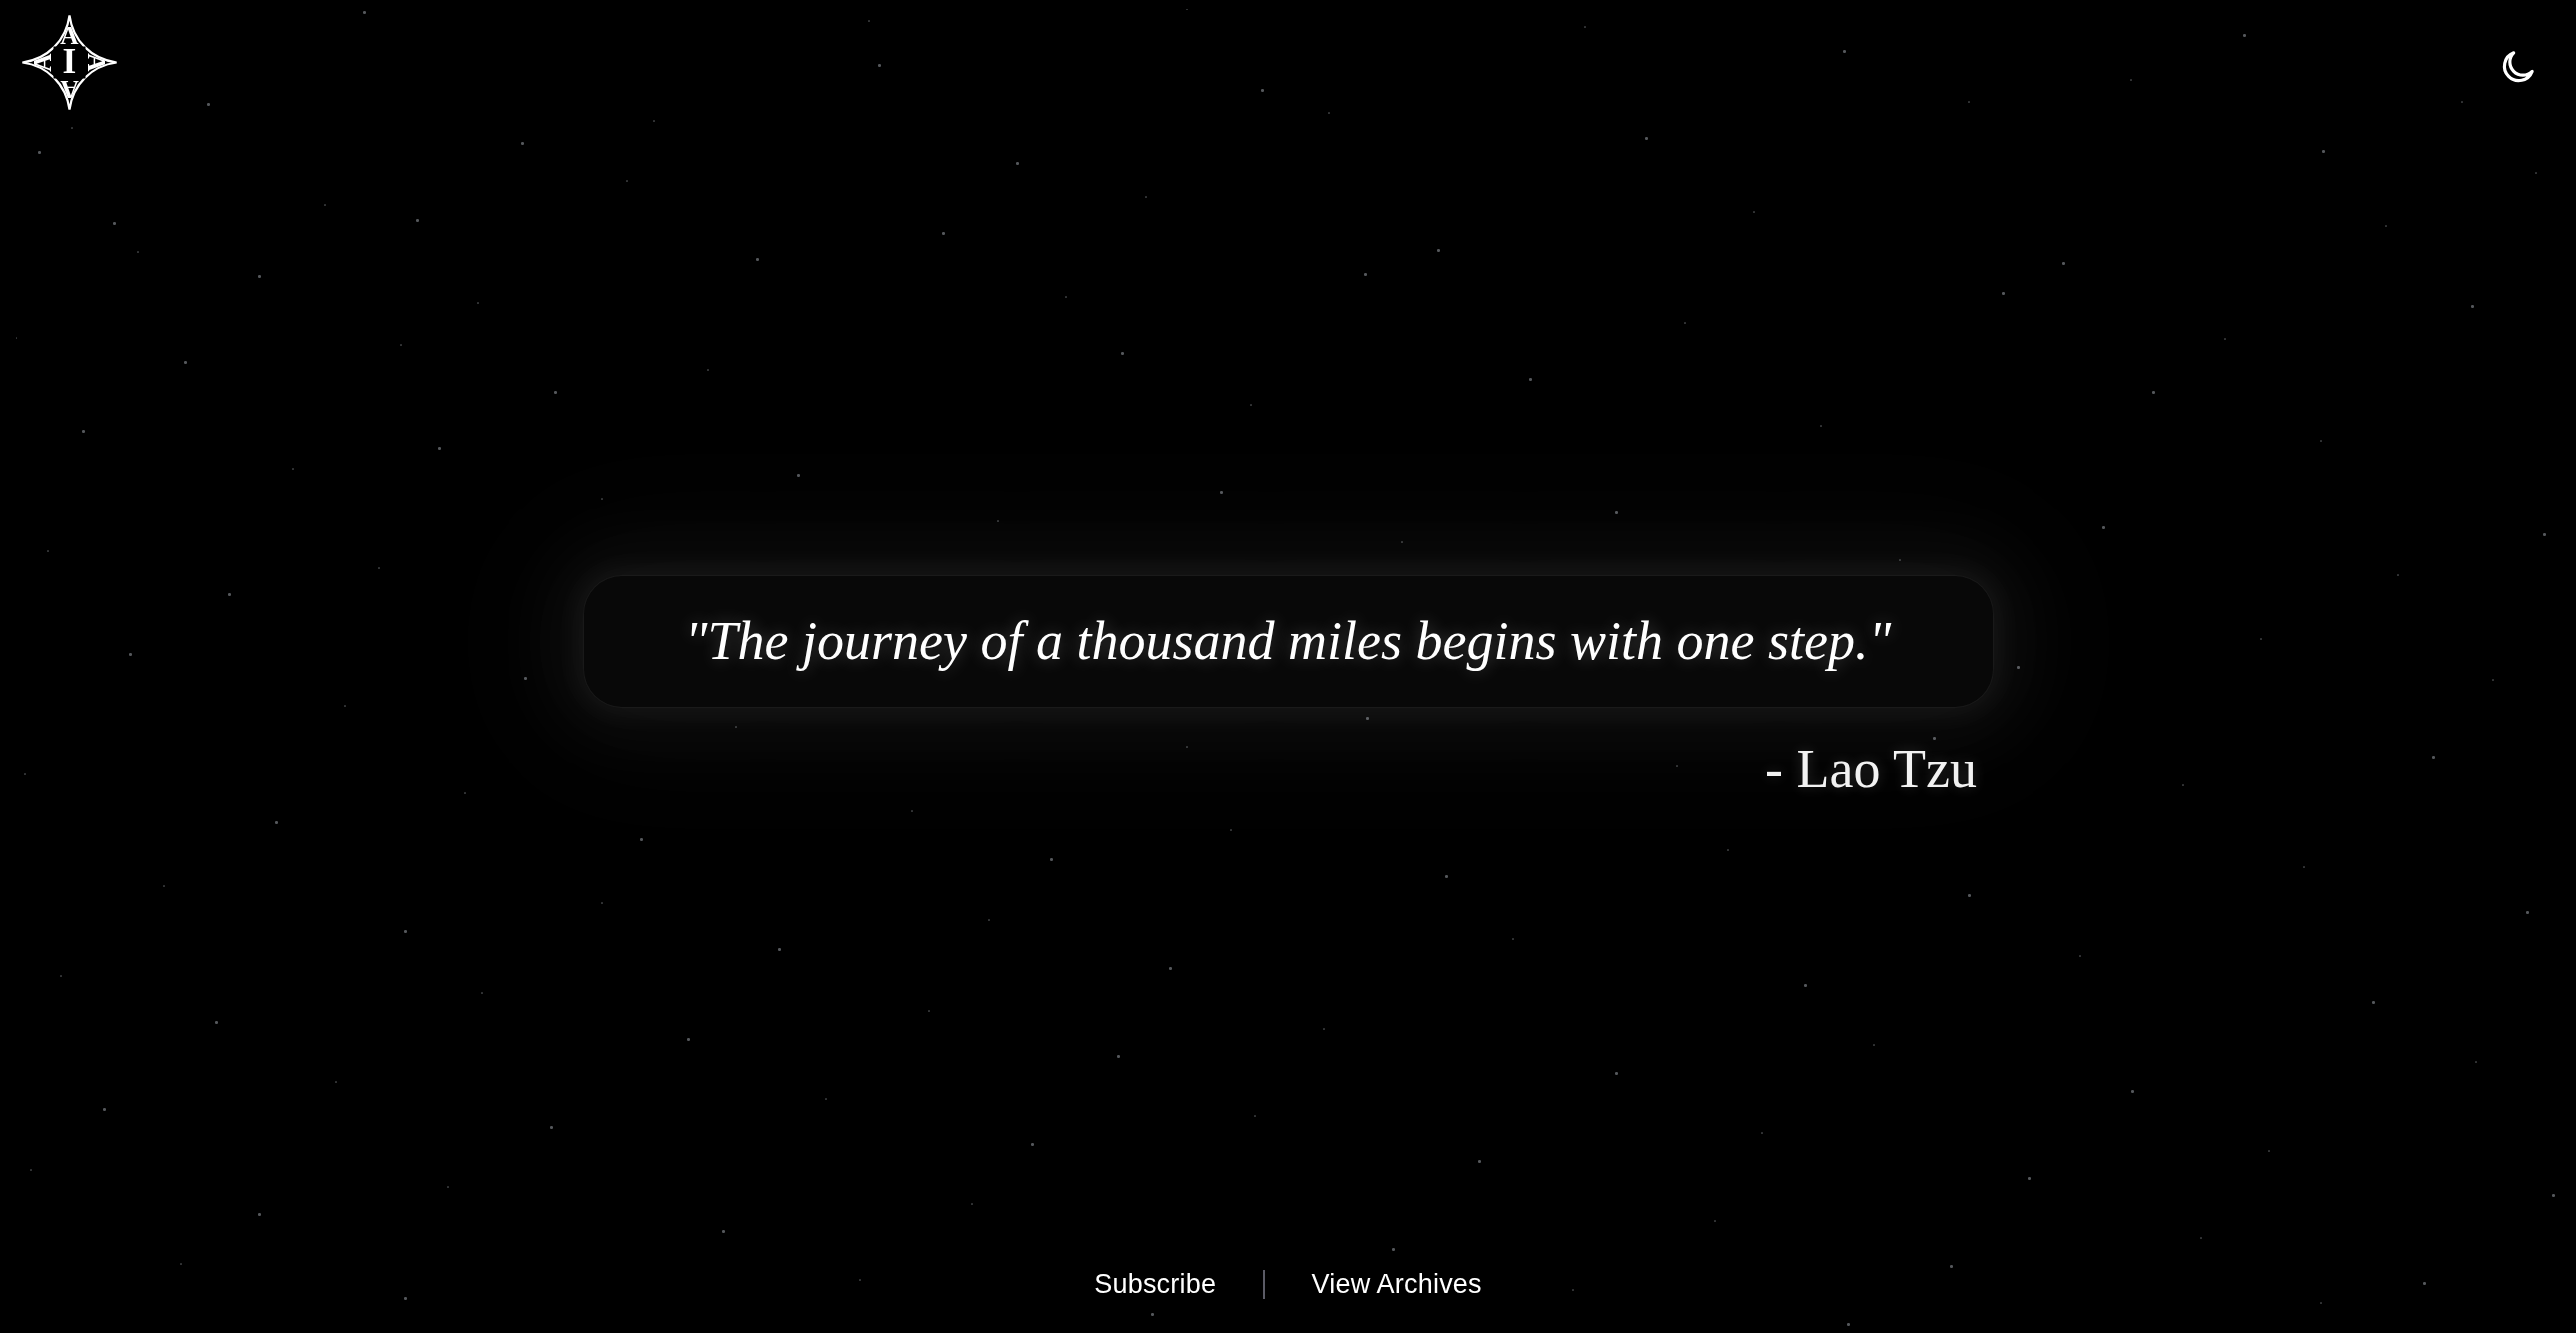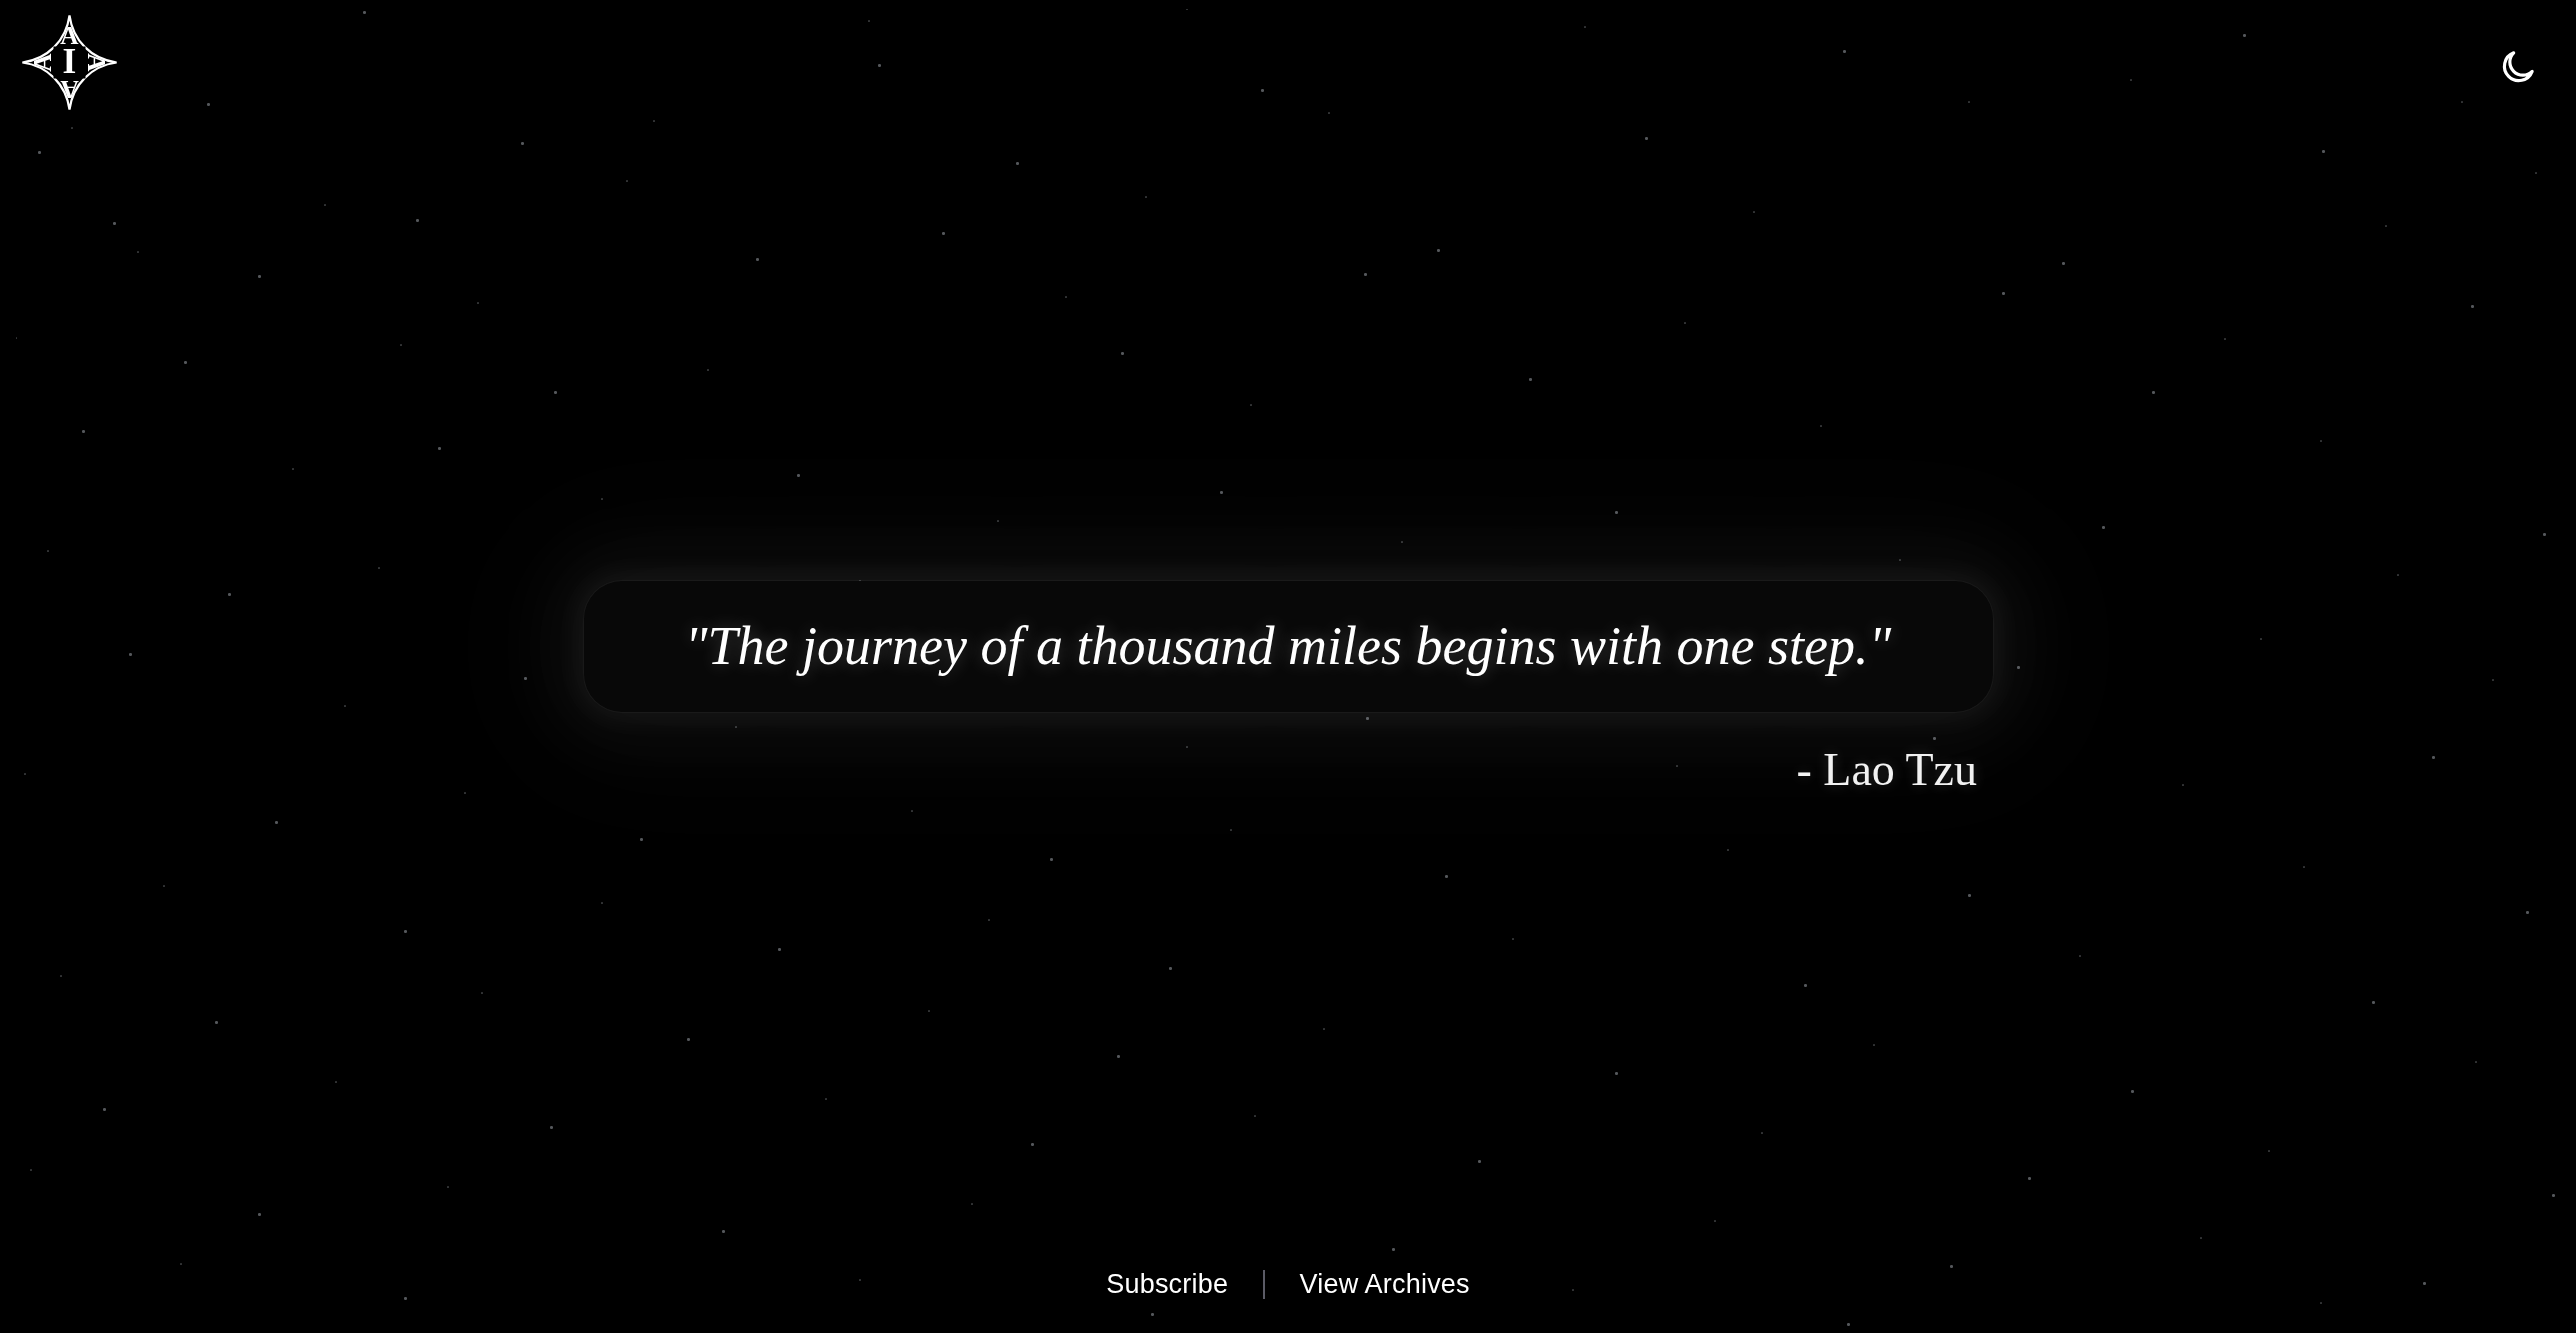--- a/index.html
+++ b/index.html
@@ -126,37 +126,37 @@
     white-space:nowrap;
     text-shadow:0 0 17px rgba(255,255,255,0.25);
   }
 
   .quote-attribution {
     margin-top:30px;
     padding-right:15.5px;
     text-align:right;
     font-family:"Liberation Serif", "DejaVu Serif", serif;
     font-style:normal;
-    font-size:46px;
+    font-size:54px;
     line-height:1.2;
     color:#f2f2f2;
     text-shadow:0 0 13.7px rgba(255,255,255,0.20);
   }
 
   
   .site-footer {
     position:absolute;
     left:0;
     bottom:31px;
     width:2576px;
     z-index:5;
     display:flex;
     align-items:center;
     justify-content:center;
-    gap:28px;
+    gap:40px;
   }
 
   .footer-link {
     font-family:"Liberation Sans", sans-serif;
     font-size:27px;
     font-weight:400;
     color:#ffffff;
     text-decoration:none;
     letter-spacing:0.2px;
     cursor:pointer;

